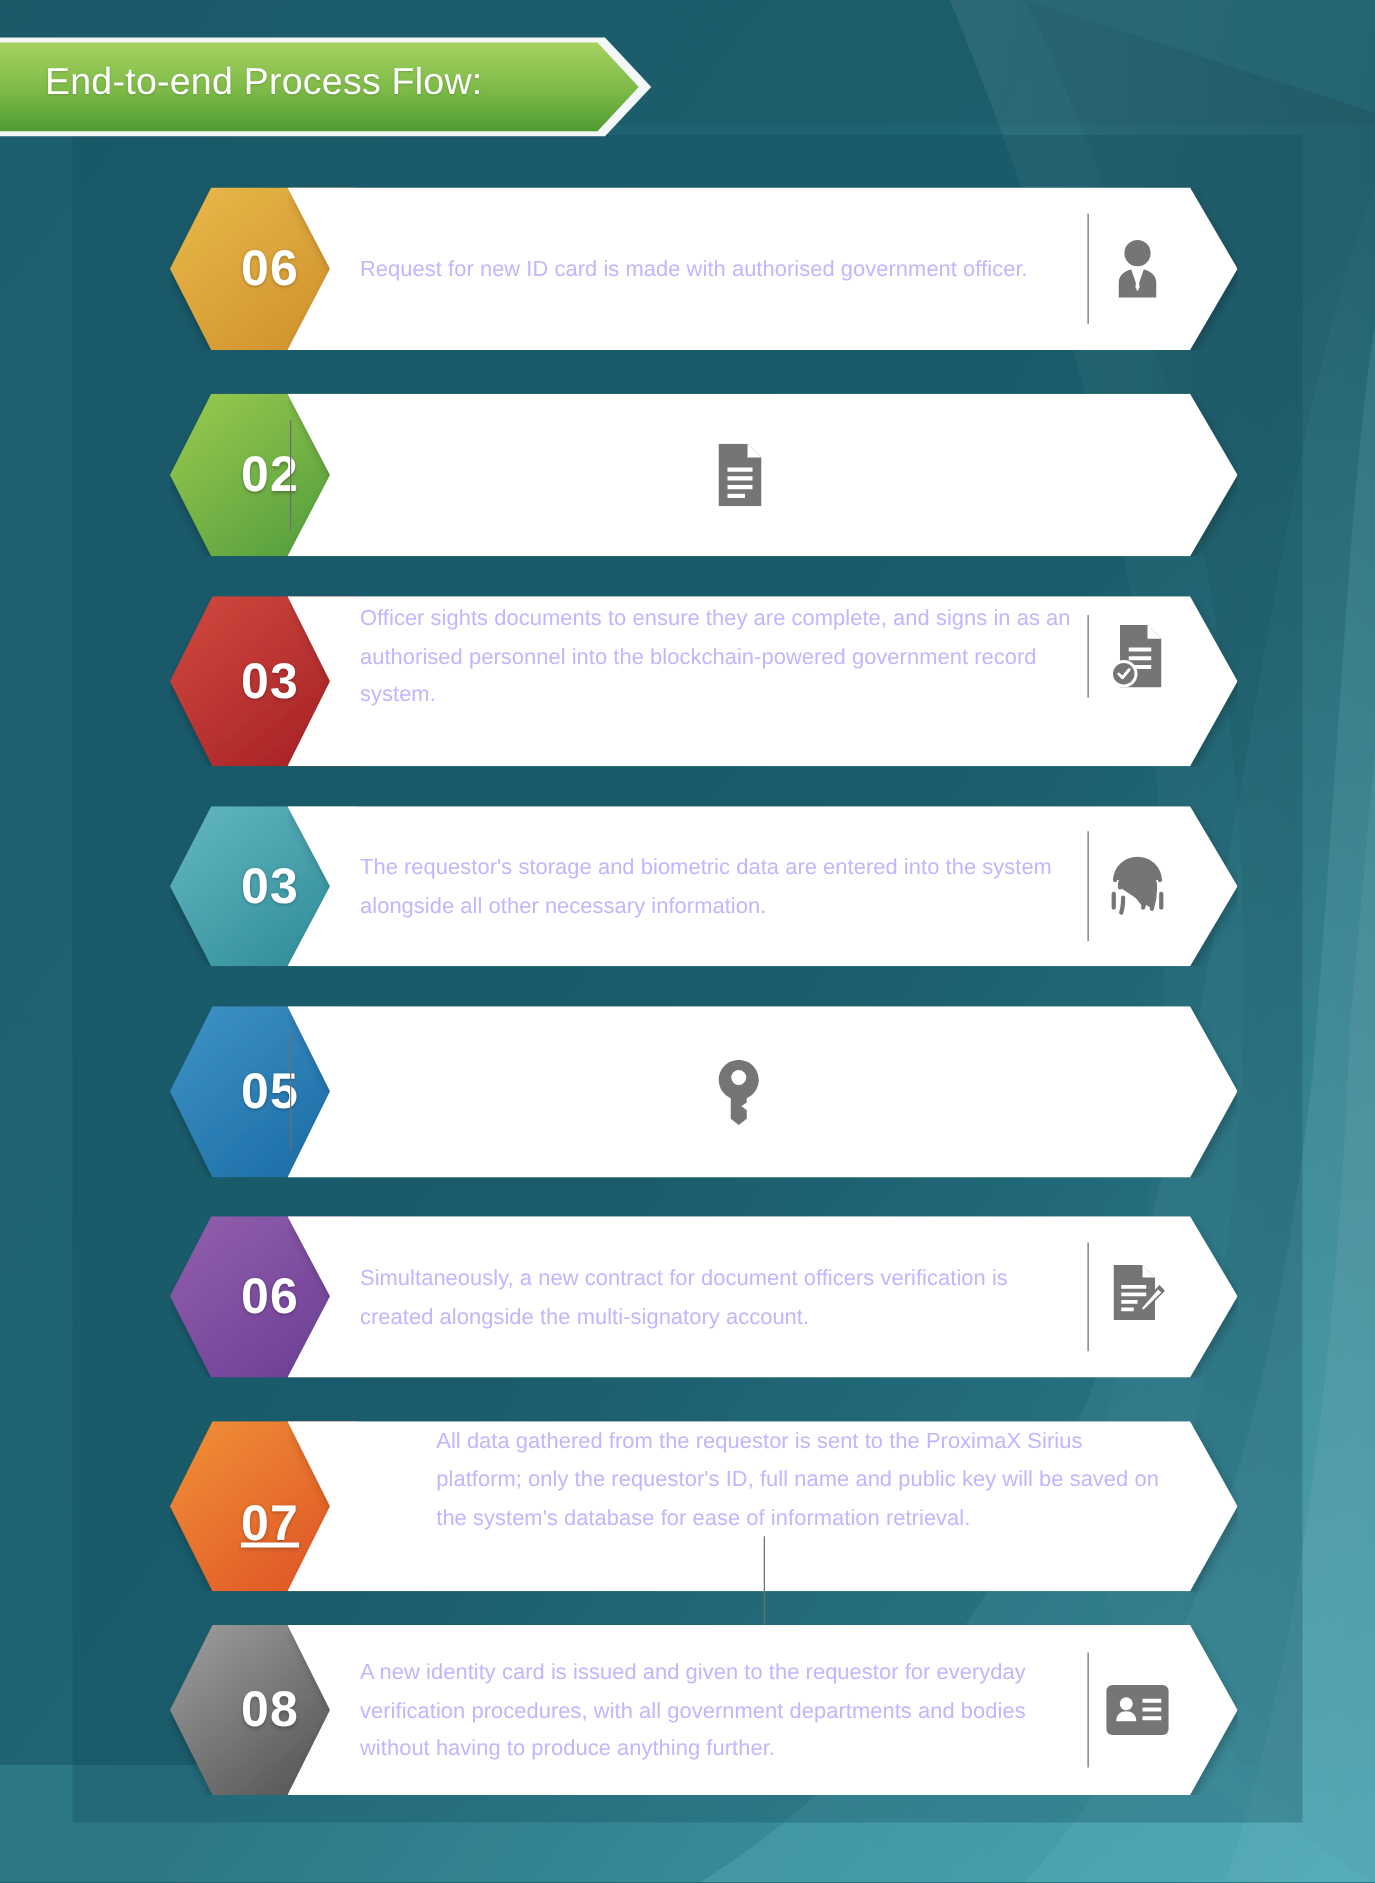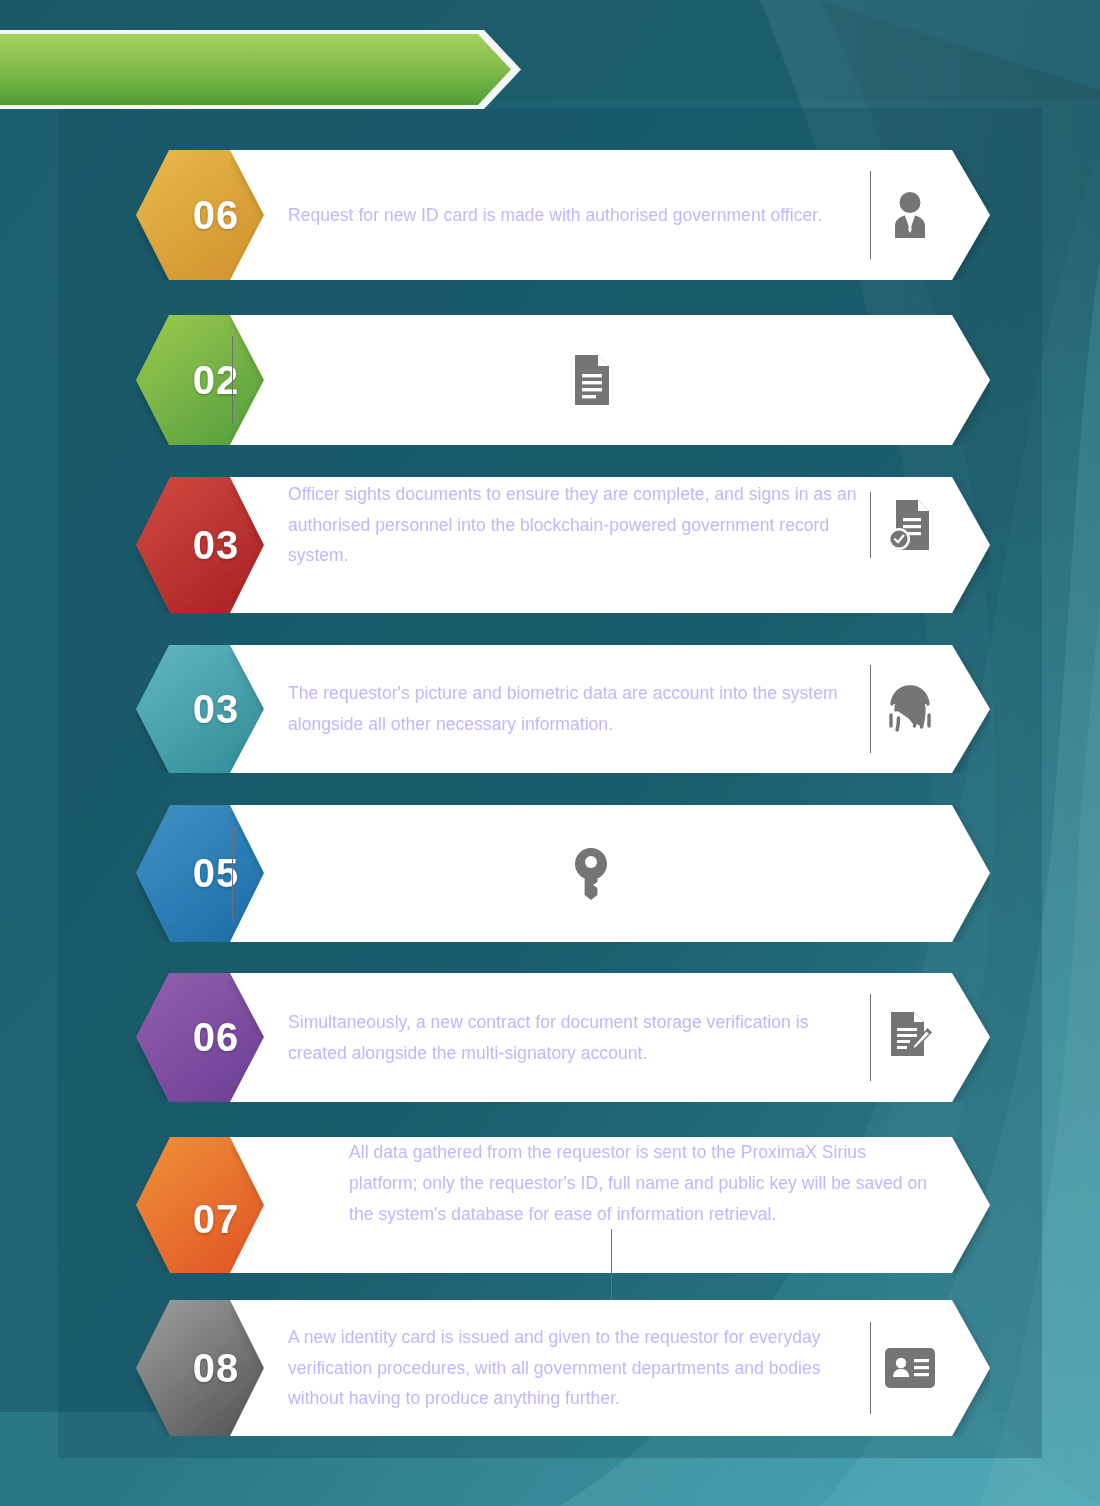--- a/index.html
+++ b/index.html
@@ -157,20 +157,21 @@
         <stop offset="0%" stop-color="#a6d15f"></stop>
         <stop offset="55%" stop-color="#7cb947"></stop>
         <stop offset="100%" stop-color="#4f9c33"></stop>
       </linearGradient>
     </defs>
 
     <path d="M0 2 L484 2 L521 41.5 L484 81 L0 81 Z" fill="#ffffff" opacity="0.95"></path>
 
     <path d="M0 6 L478 6 L511 41.5 L478 77 L0 77 Z" fill="url(#hdrGrad)"></path>
   </svg>
+  <div class="header-title">End-to-end Process Flow:</div>
 </div>
 
 <div class="steps">
 
   <div class="step" style="top:150px;">
     <div class="badge">
       <svg width="150" height="130" viewBox="0 0 150 130" xmlns="http://www.w3.org/2000/svg">
         <defs>
           <linearGradient id="g1" x1="0" y1="0" x2="0.9" y2="1">
             <stop offset="0%" stop-color="#e8b94a"></stop>
@@ -288,21 +289,21 @@
         </defs>
         <path d="M0 64 L33 0 L150 0 L150 128 L33 128 Z" fill="url(#g4)" filter="url(#sh1)"></path>
       </svg>
       <div class="badge-num" style="height:128px;">03</div>
     </div>
     <div class="card">
       <svg width="760" height="128" viewBox="0 0 760 128" xmlns="http://www.w3.org/2000/svg">
         <path d="M0 0 L722 0 L760 64 L722 128 L0 128 L34 64 Z" fill="#ffffff" filter="url(#cs1)"></path>
       </svg>
       <div class="card-body" style="height:128px;">
-        <div class="card-text">The requestor's picture and biometric data are account into the system alongside all other necessary information.</div>
+        <div class="card-text">The requestor's storage and biometric data are entered into the system alongside all other necessary information.</div>
         <div class="divider"></div>
         <div class="card-icon">
           <svg width="46" height="50" viewBox="0 0 46 50" fill="none" stroke="#757575" stroke-width="3.4" stroke-linecap="round">
             <path d="M5 20 C6 10 13 3 23 3 C33 3 40 10 41 20"></path>
             <path d="M9 26 C9 16 15 9.5 23 9.5 C31 9.5 37 16 37 26 C37 32 36 38 34.5 43"></path>
             <path d="M16 27 C16 22 19 18.5 23 18.5 C27 18.5 30 22 30 27 C30 33 29 38 27.5 42"></path>
             <path d="M23 26 L23 33"></path>
             <path d="M4 31 L4 42"></path>
             <path d="M42 31 L42 42"></path>
             <path d="M11.5 34 C11.5 39 11 43 10 46"></path>
@@ -352,21 +353,21 @@
         </defs>
         <path d="M0 64 L33 0 L150 0 L150 129 L33 129 Z" fill="url(#g6)" filter="url(#sh1)"></path>
       </svg>
       <div class="badge-num" style="height:129px;">06</div>
     </div>
     <div class="card">
       <svg width="760" height="129" viewBox="0 0 760 129" xmlns="http://www.w3.org/2000/svg">
         <path d="M0 0 L722 0 L760 64 L722 129 L0 129 L34 64 Z" fill="#ffffff" filter="url(#cs1)"></path>
       </svg>
       <div class="card-body" style="height:129px;">
-        <div class="card-text">Simultaneously, a new contract for document storage verification is created alongside the multi-signatory account.</div>
+        <div class="card-text">Simultaneously, a new contract for document officers verification is created alongside the multi-signatory account.</div>
         <div class="divider"></div>
         <div class="card-icon">
           <svg width="46" height="52" viewBox="0 0 46 52">
             <path d="M4 0 L27 0 L37 10 L37 44 L4 44 Z"></path>
             <path d="M27 0 L37 10 L27 10 Z" fill="#ffffff"></path>
             <rect x="10" y="16" width="20" height="3" fill="#ffffff"></rect>
             <rect x="10" y="22" width="20" height="3" fill="#ffffff"></rect>
             <rect x="10" y="28" width="13" height="3" fill="#ffffff"></rect>
             <rect x="10" y="34" width="10" height="3" fill="#ffffff"></rect>
             <path d="M40.5 16 L45 20.5 L29 37 L23 39 L25 33 Z"></path>
@@ -381,21 +382,21 @@
     <div class="badge">
       <svg width="150" height="136" viewBox="0 0 150 136" xmlns="http://www.w3.org/2000/svg">
         <defs>
           <linearGradient id="g7" x1="0" y1="0" x2="0.9" y2="1">
             <stop offset="0%" stop-color="#f09237"></stop>
               <stop offset="100%" stop-color="#df5125"></stop>
           </linearGradient>
         </defs>
         <path d="M0 68 L34 0 L150 0 L150 136 L34 136 Z" fill="url(#g7)" filter="url(#sh1)"></path>
       </svg>
-      <div class="badge-num" style="height:164px;">07</div>
+      <div class="badge-num" style="height:164px;text-decoration:underline;">07</div>
     </div>
     <div class="card">
       <svg width="760" height="136" viewBox="0 0 760 136" xmlns="http://www.w3.org/2000/svg">
         <path d="M0 0 L722 0 L760 68 L722 136 L0 136 L34 68 Z" fill="#ffffff" filter="url(#cs1)"></path>
       </svg>
       <div class="card-body" style="height:136px;flex-direction:column;">
         <div class="card-text">All data gathered from the requestor is sent to the ProximaX Sirius platform; only the requestor's ID, full name and public key will be saved on the system's database for ease of information retrieval.</div>
         <div class="divider"></div>
         <div class="card-icon">
           <svg width="48" height="48" viewBox="0 0 48 48">

